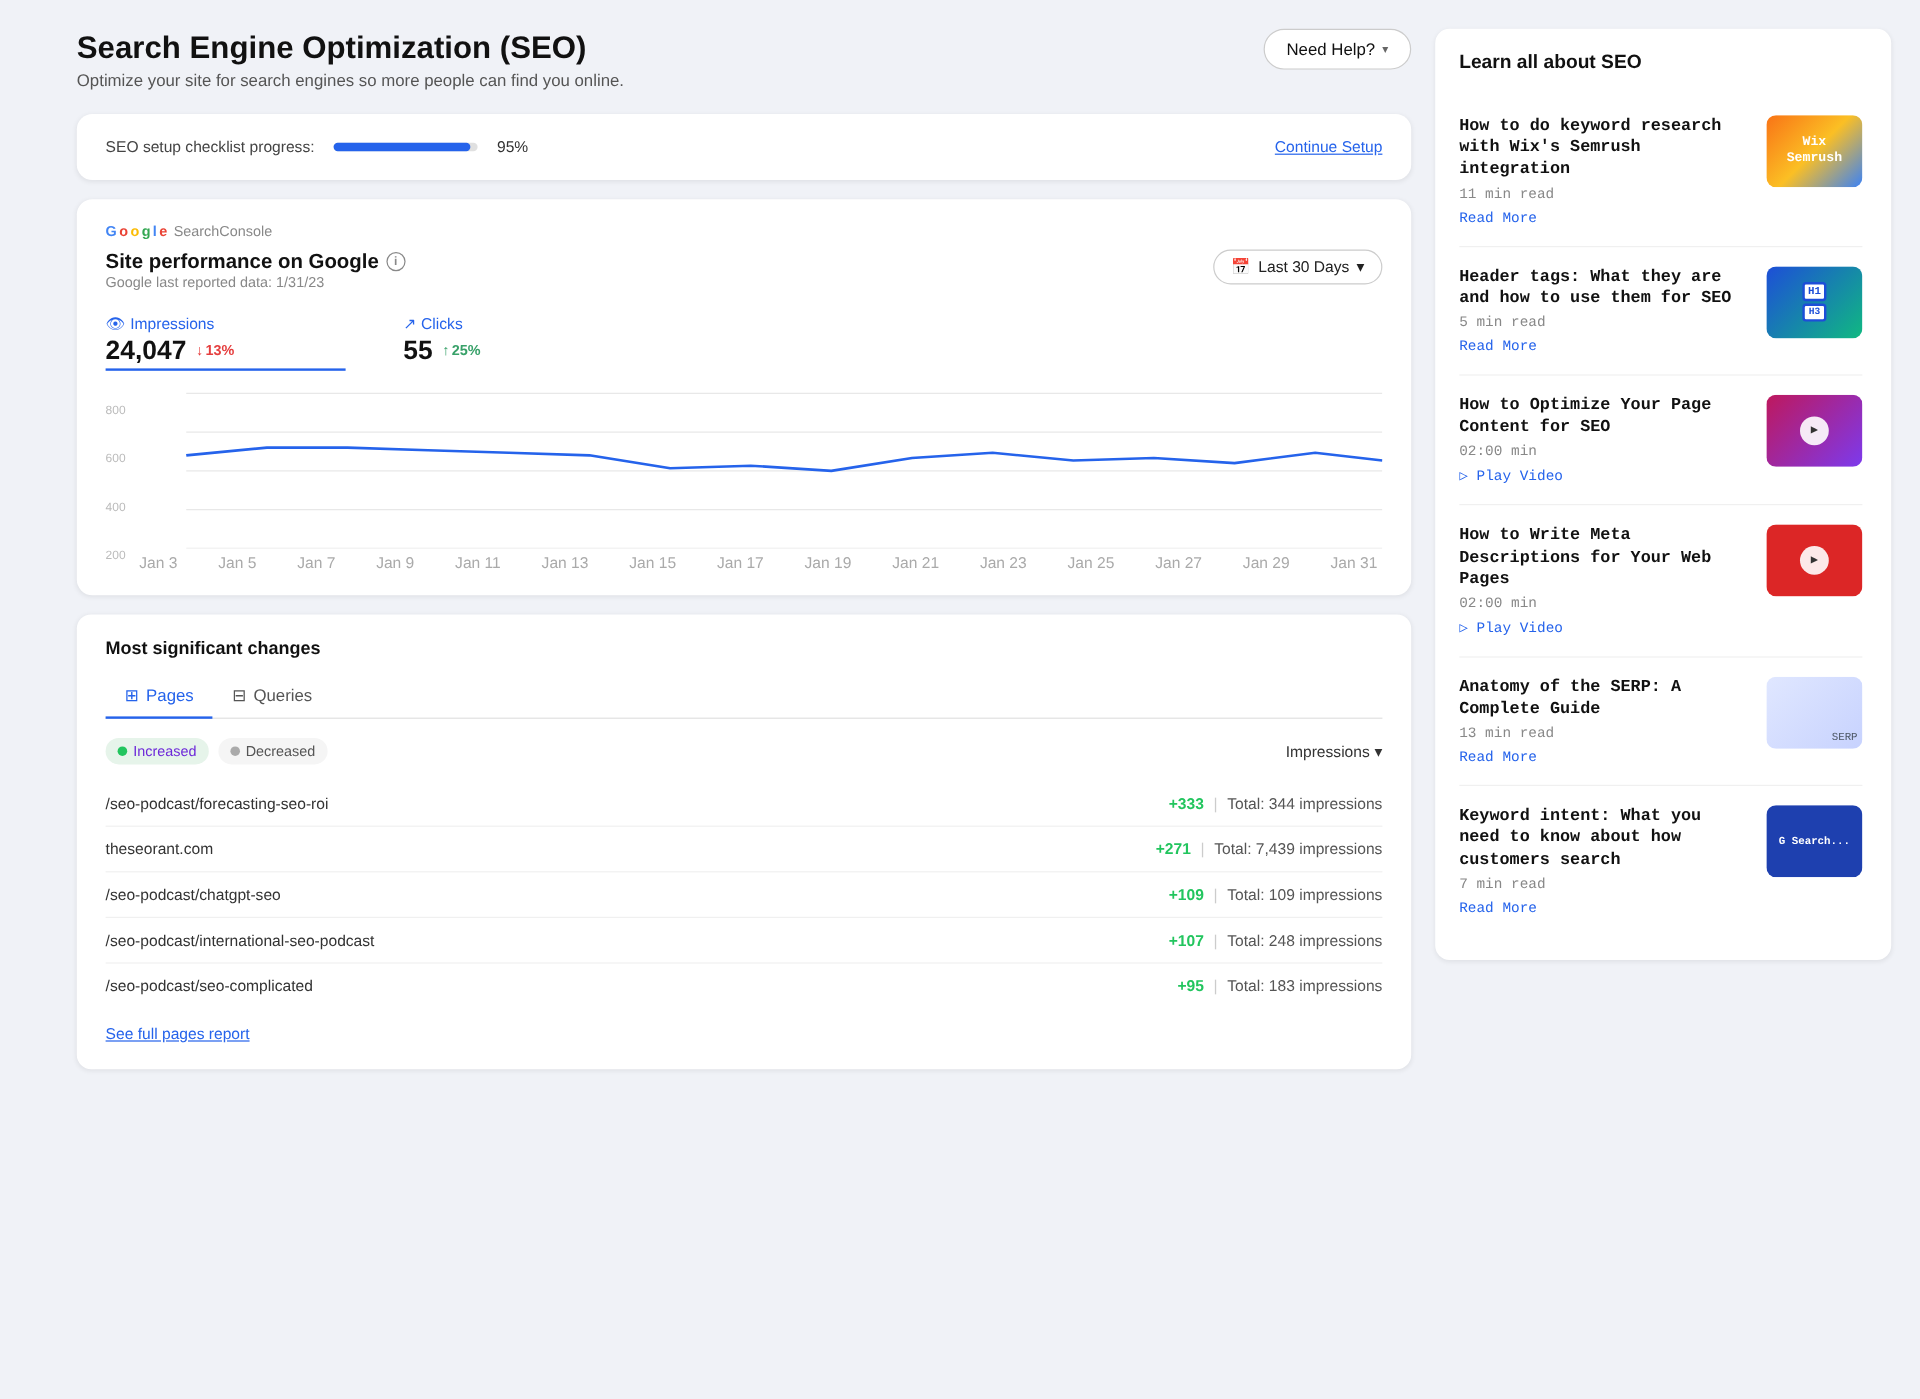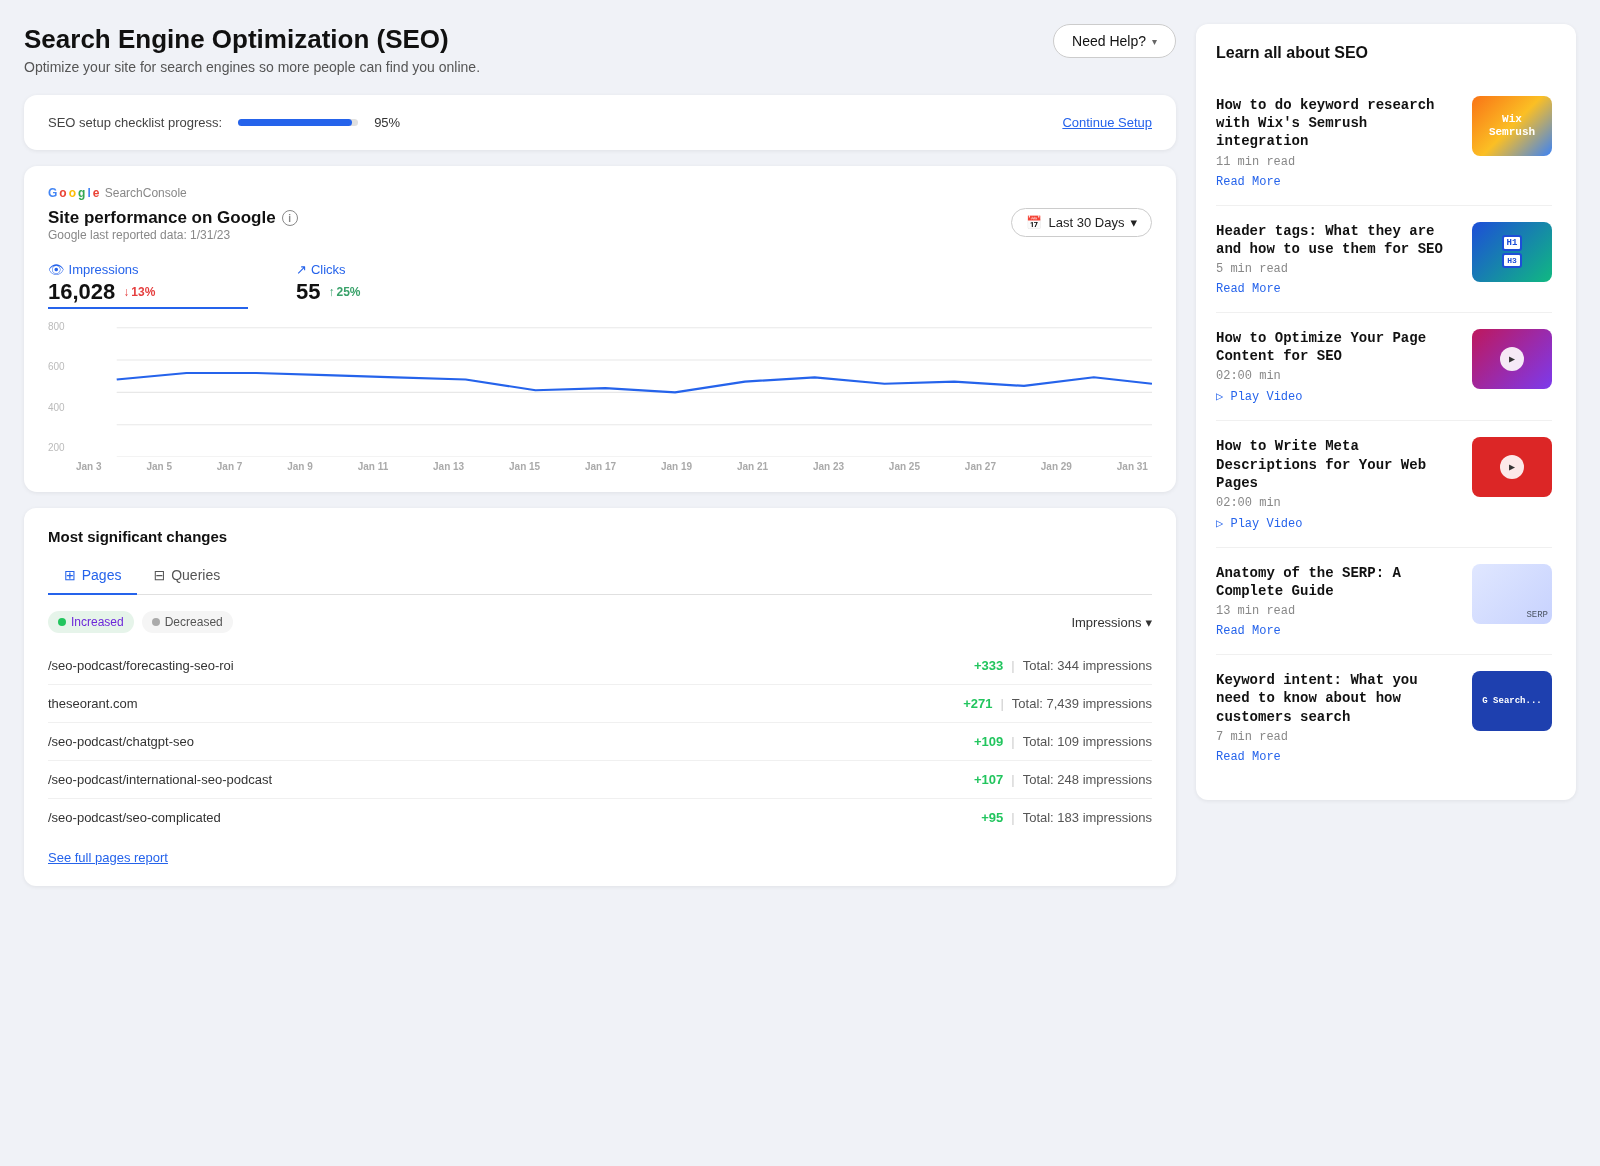--- a/index.html
+++ b/index.html
@@ -7,20 +7,21 @@
       font-family: -apple-system, BlinkMacSystemFont, 'Segoe UI', Helvetica, Arial, sans-serif;
       background: #f0f2f7;
       min-height: 1166px;
       padding: 24px;
       color: #2d3142;
     }
     .page-layout {
       display: flex;
       gap: 20px;
       max-width: 1560px;
+      margin-left: 40px;
     }
     .main-content {
       flex: 1;
       min-width: 0;
     }
     .right-panel {
       width: 380px;
       flex-shrink: 0;
     }
 
@@ -219,23 +220,22 @@
       width: 100%;
       height: 100%;
     }
     .x-axis-labels {
       display: flex;
       justify-content: space-between;
       padding: 0 4px;
       margin-top: 4px;
     }
     .x-label {
-      font-size: 10px;
+      font-size: 13px;
       color: #aaa;
-      font-weight: bold;
     }
     .underline-impressions {
       width: 200px;
       height: 2px;
       background: #2563eb;
       margin-top: 2px;
     }
 
     
     .changes-card {
@@ -469,21 +469,21 @@
       border-radius: 3px;
       font-size: 9px;
       font-weight: 700;
       color: #1d4ed8;
       padding: 1px 3px;
     }
 
     .chart-y-labels {
       position: absolute;
       left: 0;
-      top: 0;
+      top: 16px;
       height: 100%;
       display: flex;
       flex-direction: column;
       justify-content: space-between;
       padding: 4px 0;
     }
     .y-label {
       font-size: 10px;
       color: #bbb;
     }
@@ -541,21 +541,21 @@
       </div>
 
 
       <div class="chart-metrics">
         <div class="metric-block">
           <div class="metric-label">
             <span>👁</span>
             <span>Impressions</span>
           </div>
           <div class="metric-value">
-            <span>16,028</span>
+            <span>24,047</span>
             <span class="metric-change down">
               ↓ <span>13%</span>
             </span>
           </div>
           <div class="underline-impressions"></div>
         </div>
         <div class="metric-block">
           <div class="metric-label">
             <span>↗</span>
             <span>Clicks</span>

